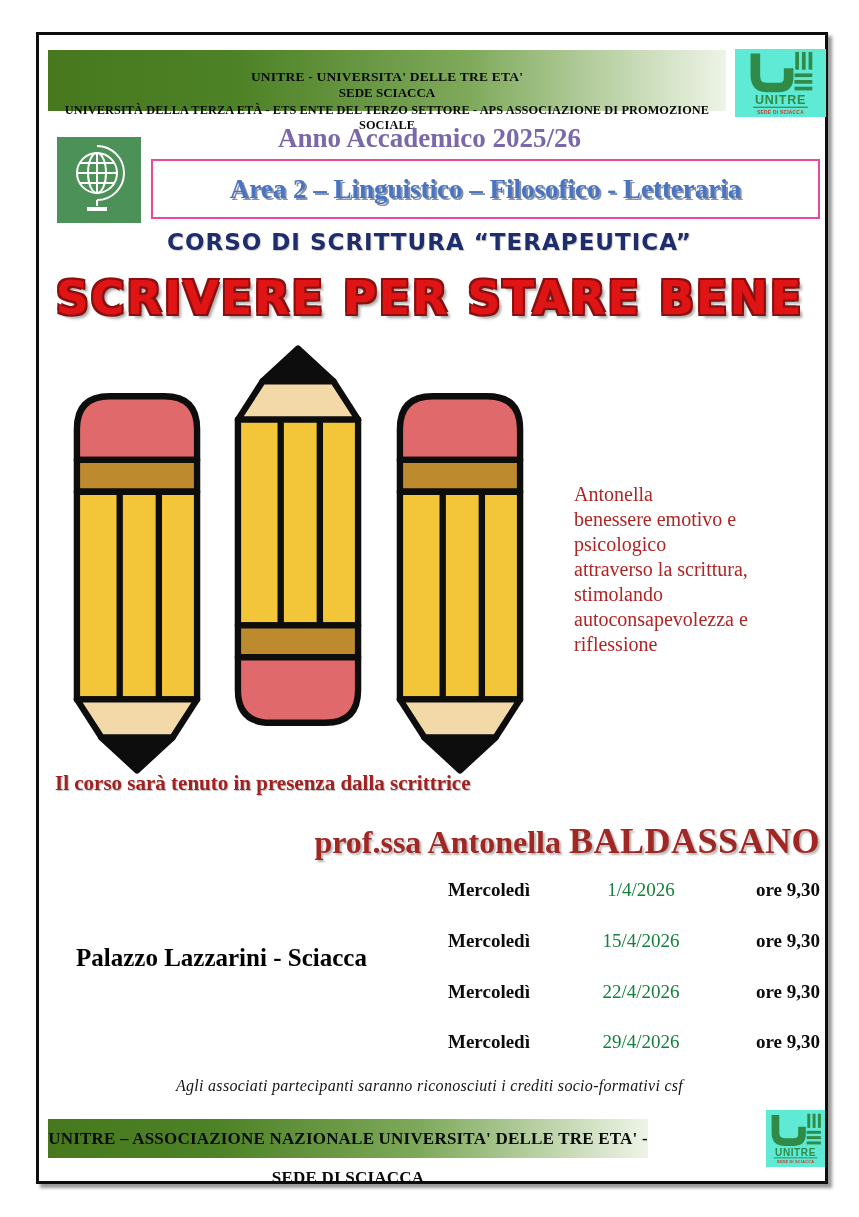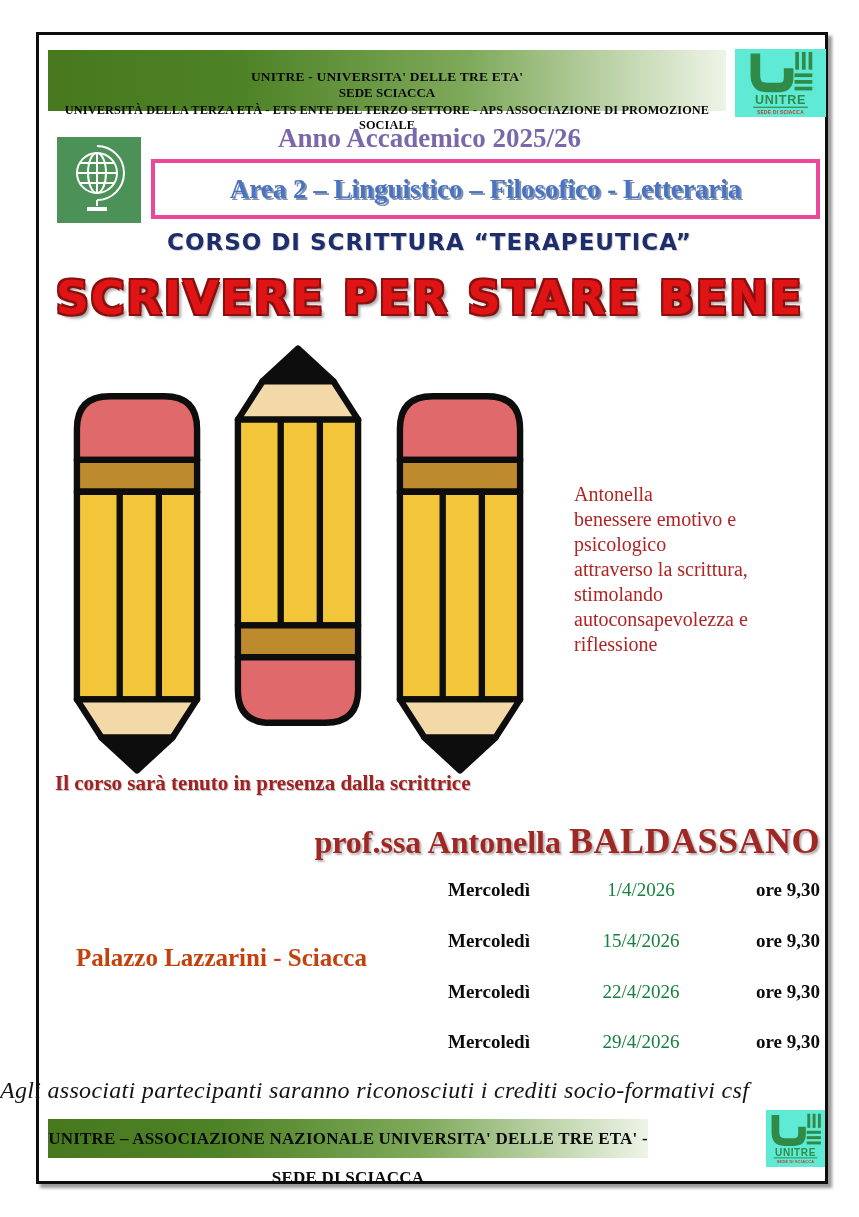--- a/index.html
+++ b/index.html
@@ -27,21 +27,21 @@
   .logo{position:absolute;background:#5eead4;display:flex;align-items:center;justify-content:center;}
   .logo-top{left:735px;top:49px;width:91px;height:68px;}
   .logo-bottom{left:766px;top:1110px;width:59px;height:57px;}
   .logo svg{width:100%;height:100%;}
   
   .anno{position:absolute;left:0;top:123px;width:100%;text-align:center;
     font-size:27px;font-weight:bold;color:#7a68ab;}
   .globe{position:absolute;left:57px;top:137px;width:84px;height:86px;background:#4c9158;
     display:flex;align-items:center;justify-content:center;}
   .area-box{position:absolute;left:151px;top:159px;width:669px;height:60px;box-sizing:border-box;
-    border:4px solid #ec4899;background:#ffffff;display:flex;align-items:center;justify-content:center;}
+    border:2px solid #ec4899;background:#ffffff;display:flex;align-items:center;justify-content:center;}
   .area-box span{font-size:27px;font-weight:bold;color:#4a73c2;
     text-shadow:2px 2px 0 rgba(30,58,107,.55);}
   .corso{position:absolute;left:0;top:229px;width:100%;text-align:center;
     font-family:"DejaVu Sans",sans-serif;font-size:23px;font-weight:bold;color:#1e2d6b;
     letter-spacing:1px;text-shadow:1px 1px 0 rgba(120,120,120,.35);}
   .big-title{position:absolute;left:0;top:271px;width:100%;text-align:center;
     font-family:"DejaVu Sans",sans-serif;font-size:46px;font-weight:bold;color:#e01414;
     letter-spacing:2px;
     text-shadow:-2px -2px 0 #8a1010,2px -2px 0 #8a1010,-2px 2px 0 #8a1010,2px 2px 0 #8a1010,4px 4px 3px rgba(60,60,60,.45);}
   
@@ -53,29 +53,29 @@
   .pencil-right{left:328px;top:43px;width:144px;height:386px;}
   
   .desc{position:absolute;left:574px;top:482px;width:252px;
     font-size:20px;line-height:25px;color:#b02424;}
   .presence{position:absolute;left:55px;top:771px;font-size:21px;font-weight:bold;color:#a12121;
     text-shadow:1px 1px 1px rgba(90,90,90,.4);}
   .prof{position:absolute;right:39px;top:820px;text-align:right;color:#a02824;
     font-weight:bold;text-shadow:2px 2px 2px rgba(90,90,90,.45);}
   .prof .pfx{font-size:32px;}
   .prof .surname{font-size:36px;letter-spacing:.5px;}
-  .venue{position:absolute;left:76px;top:944px;font-size:25px;color:#c2410c;font-weight:600;}
+  .venue{position:absolute;left:76px;top:944px;font-size:25px;color:#000000;font-weight:600;}
   .sched-row{position:absolute;right:39px;display:flex;align-items:baseline;
     font-size:19px;color:#0c0c0c;font-weight:600;}
   .sched-row .day{width:122px;text-align:left;}
   .sched-row .date{width:142px;text-align:center;color:#15803d;font-weight:normal;}
   .sched-row .time{width:108px;text-align:right;}
   .r0{top:879px;} .r1{top:930px;} .r2{top:981px;} .r3{top:1031px;}
-  .credits{position:absolute;left:0;top:1077px;width:100%;
-    font-style:italic;font-size:24px;color:#141414;letter-spacing:.3px;}
+  .credits{position:absolute;left:0;top:1077px;width:100%;text-align:center;
+    font-style:italic;font-size:16px;color:#141414;letter-spacing:.3px;}
 </style>
 </head>
 <body>
 
 <div id="poster">
   <div class="frame"></div>
 
   <div class="banner top-banner">
     <div class="l1">UNITRE - UNIVERSITA' DELLE TRE ETA'</div>
     <div class="l2">SEDE SCIACCA</div>

